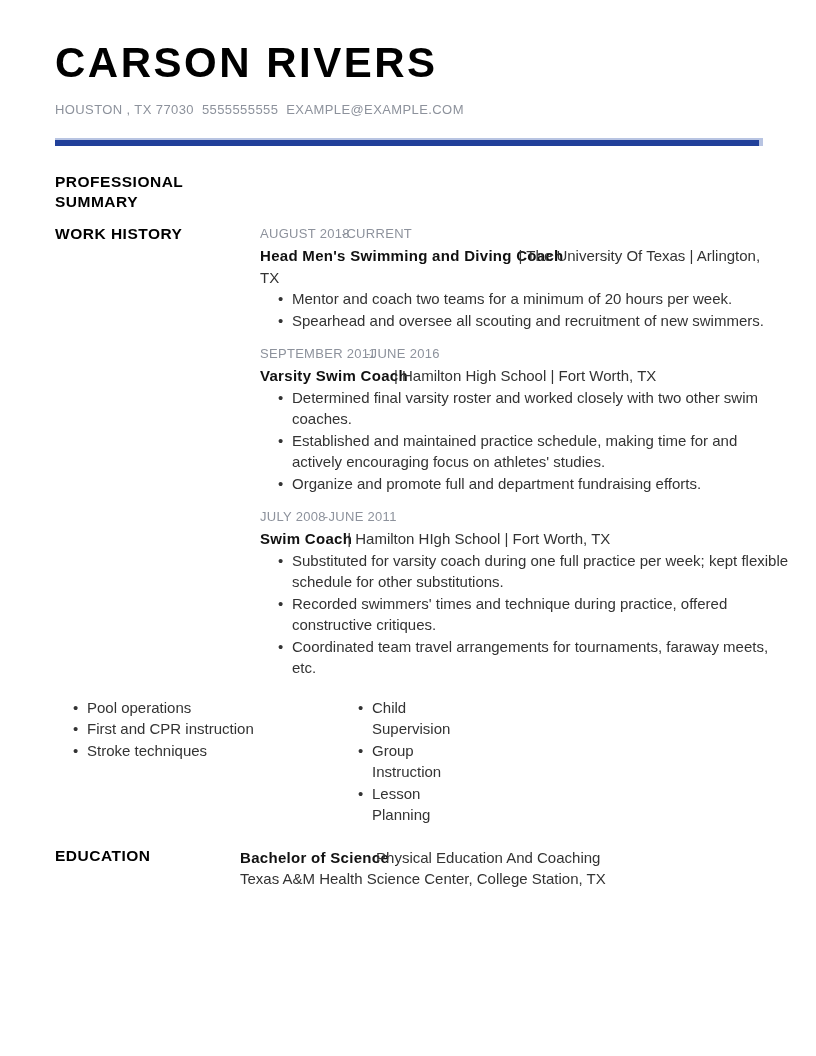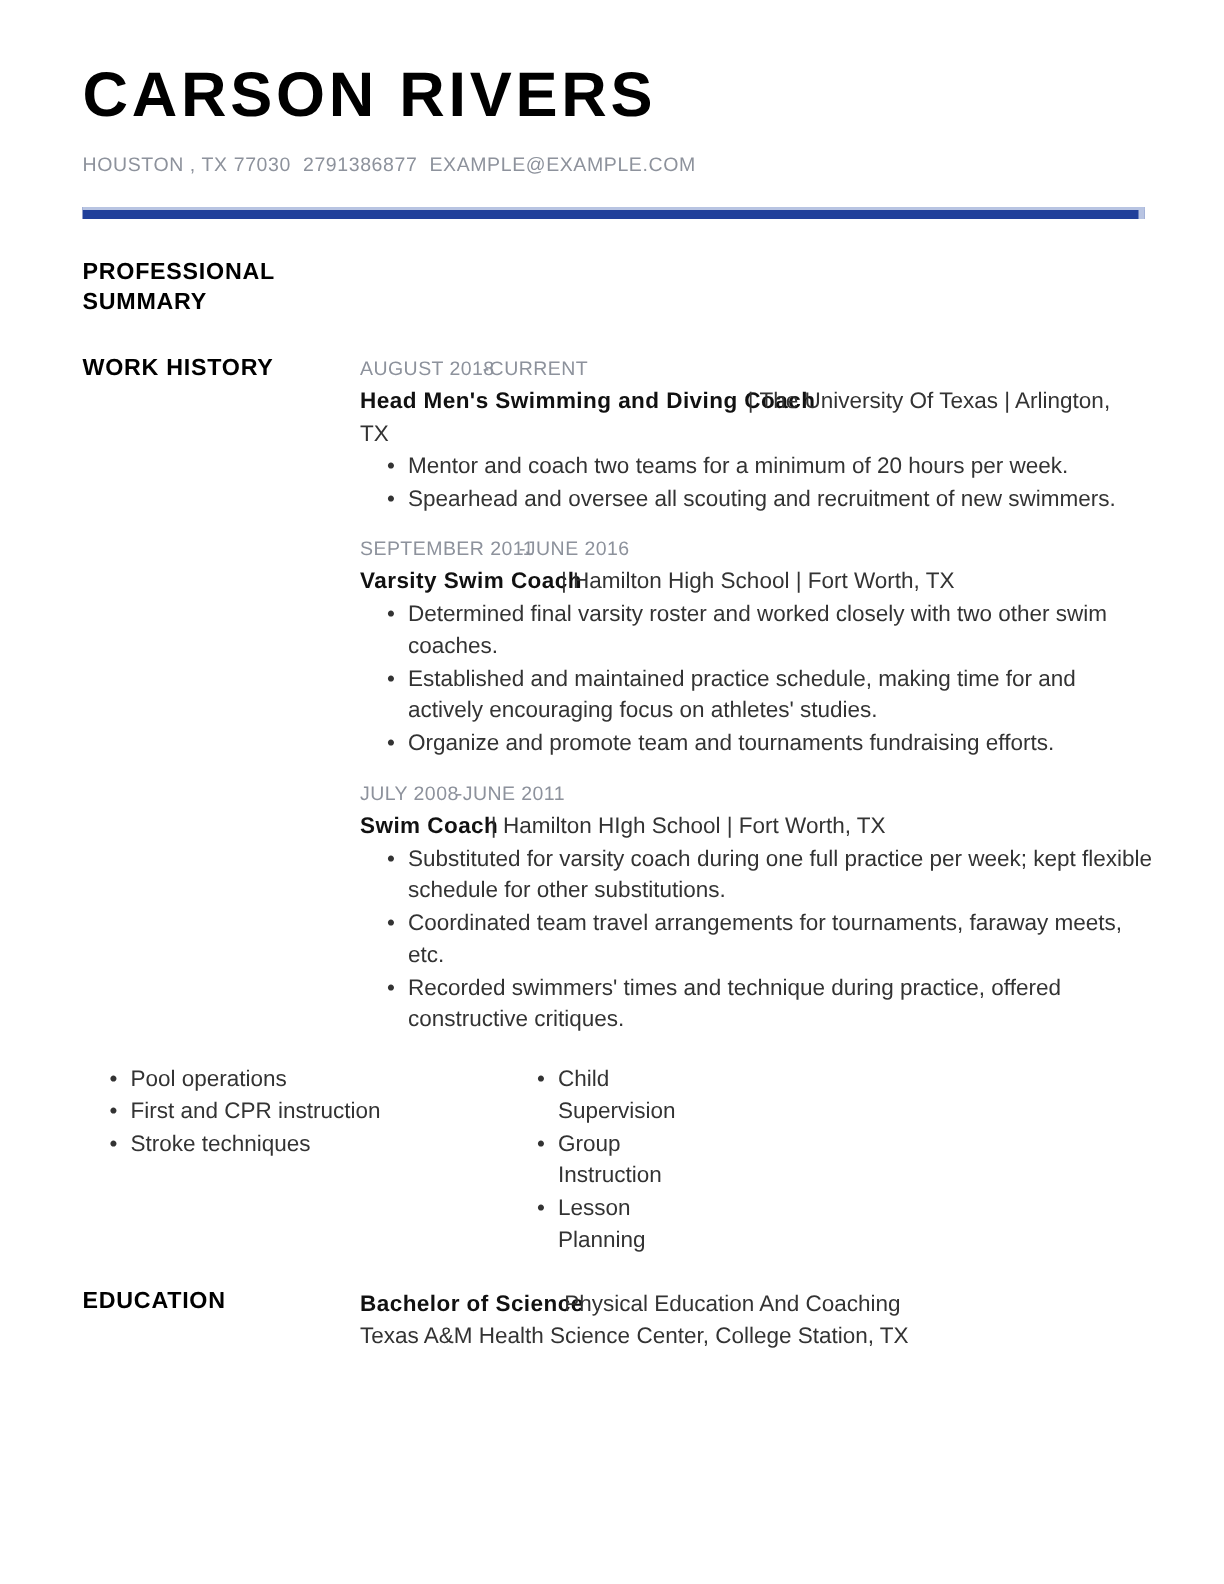--- a/index.html
+++ b/index.html
@@ -23,21 +23,21 @@
   .rule{
     margin-top:21px;width:704px;height:6px;
     background:var(--accent,#21409A);
     border-top:2px solid var(--accent-light,#B8C4E2);
     border-right:4px solid var(--accent-light,#B8C4E2);
   }
 
   
   .sec{display:grid;grid-template-columns:185px 530px;align-items:start;}
   .sec-summary{margin-top:26px;}
-  .sec-work{margin-top:24px;}
+  .sec-work{margin-top:12px;gap:20px;}
   .sec-skills{margin-top:18px;}
   .sec-education{margin-top:20px;}
   h2{
     margin:0;font-size:15.5px;line-height:20px;font-weight:bold;
     letter-spacing:0.5px;color:#000;padding-right:20px;
   }
   .body{margin:0;font-size:15px;line-height:21.5px;color:#333;}
 
   
   .job{margin-bottom:13px;}
@@ -67,21 +67,21 @@
 </style>
 </head>
 <body>
 
 <div class="page">
 
   <header>
     <h1 class="name">CARSON RIVERS</h1>
     <div class="contact">
       <span>HOUSTON , TX 77030</span>
-      <span>2791386877</span>
+      <span>5555555555</span>
       <span>EXAMPLE@EXAMPLE.COM</span>
     </div>
     <div class="rule"></div>
   </header>
 
   <section class="sec sec-summary">
     <h2>PROFESSIONAL SUMMARY</h2>
   </section>
 
   <section class="sec sec-work">
@@ -104,35 +104,35 @@
       <article class="job">
         <div class="date">
           <span>SEPTEMBER 2011</span><span class="ov d-job1">-JUNE 2016</span>
         </div>
         <p class="jt">
           <b>Varsity Swim Coach</b><span class="ov t-job1">| Hamilton High School | Fort Worth, TX</span>
         </p>
         <ul>
           <li>Determined final varsity roster and worked closely with two other swim coaches.</li>
           <li>Established and maintained practice schedule, making time for and actively encouraging focus on athletes' studies.</li>
-          <li>Organize and promote team and tournaments fundraising efforts.</li>
+          <li>Organize and promote full and department fundraising efforts.</li>
         </ul>
       </article>
 
       <article class="job">
         <div class="date">
           <span>JULY 2008</span><span class="ov d-job2">-JUNE 2011</span>
         </div>
         <p class="jt">
           <b>Swim Coach</b><span class="ov t-job2">| Hamilton HIgh School | Fort Worth, TX</span>
         </p>
         <ul>
           <li>Substituted for varsity coach during one full practice per week; kept flexible schedule for other substitutions.</li>
+          <li>Recorded swimmers' times and technique during practice, offered constructive critiques.</li>
           <li>Coordinated team travel arrangements for tournaments, faraway meets, etc.</li>
-          <li>Recorded swimmers' times and technique during practice, offered constructive critiques.</li>
         </ul>
       </article>
 
     </div>
   </section>
 
   <section class="sec sec-skills">
     <div class="skills">
       <ul>
         <li>Pool operations</li>

